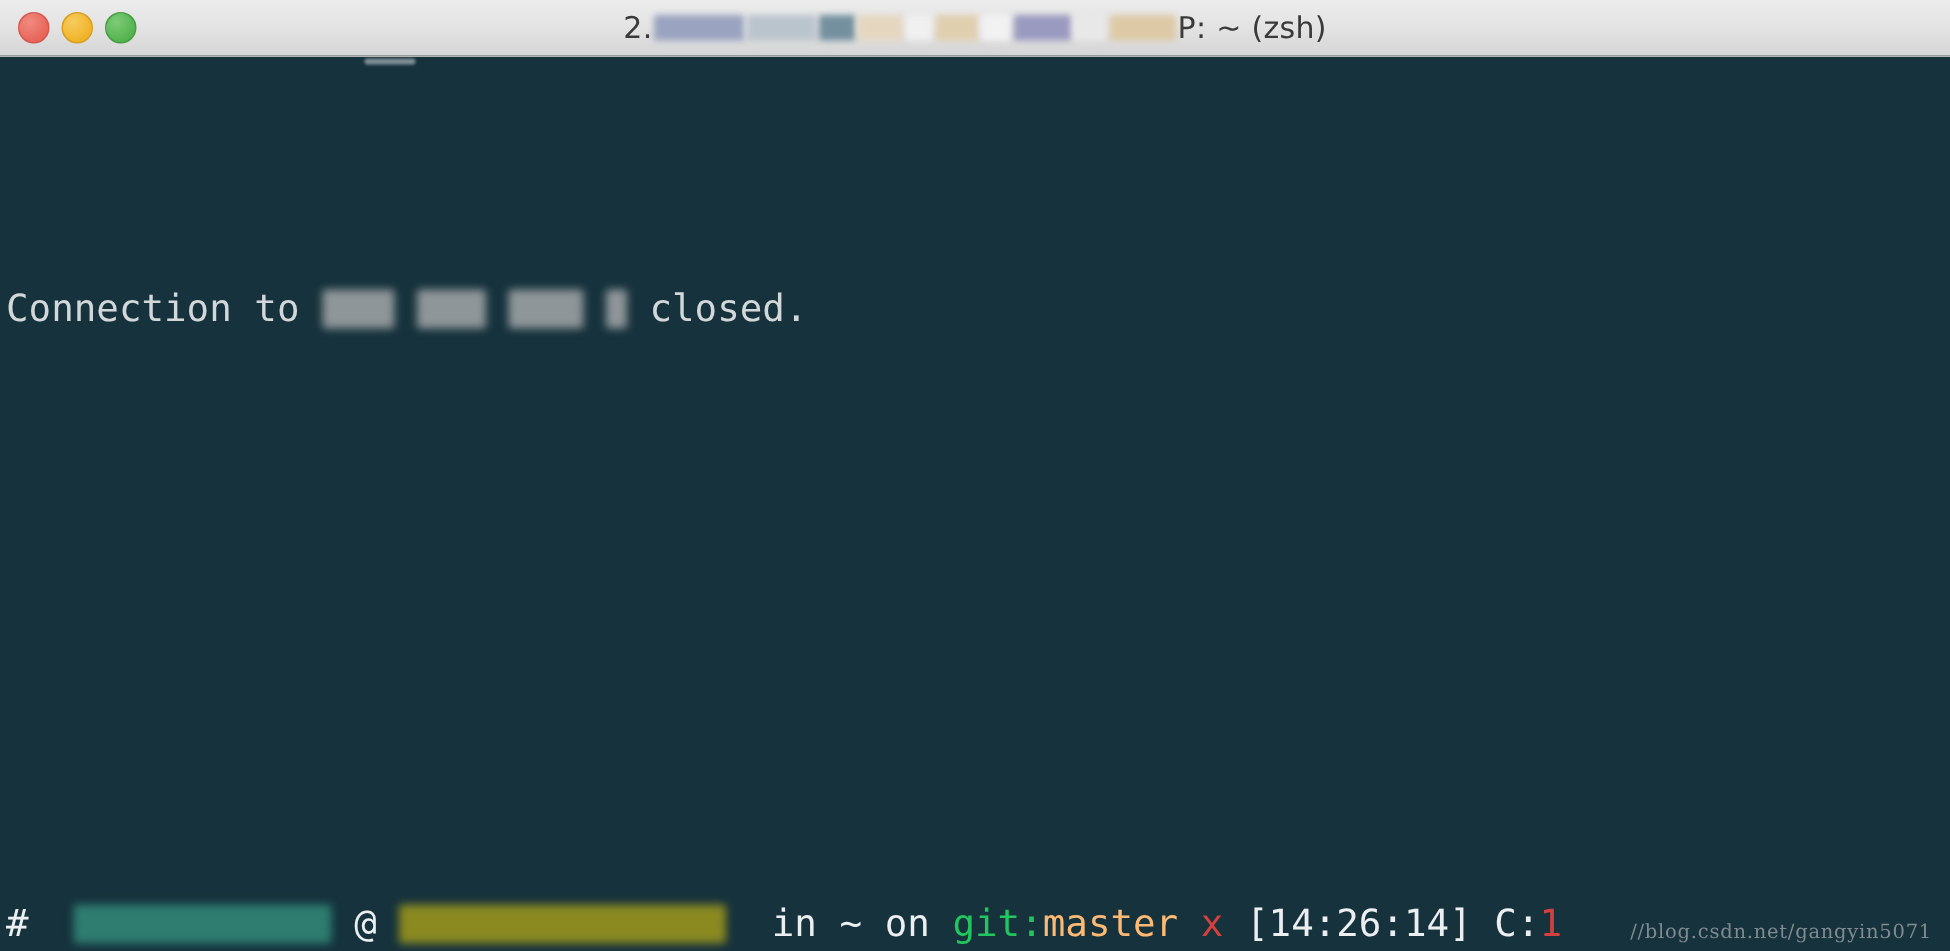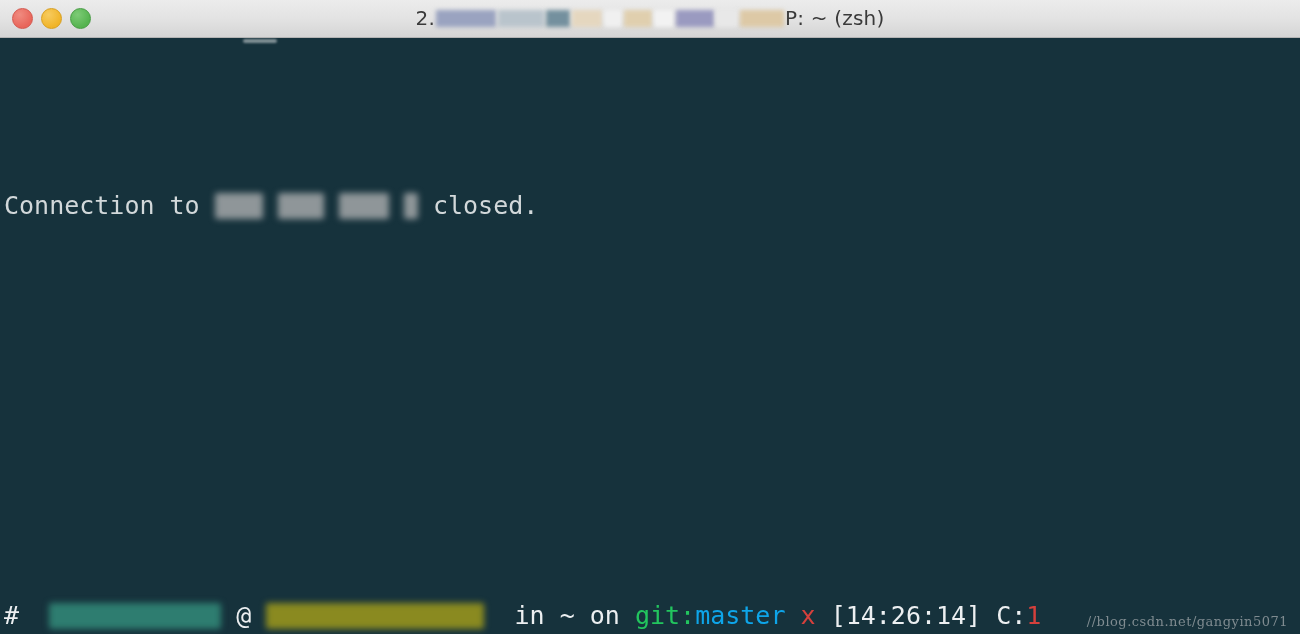--- a/index.html
+++ b/index.html
@@ -95,21 +95,21 @@
     height: 36px;
     padding-left: 4px;
     white-space: pre;
   }
   .line.blank { height: 36px; }
 
   
   .c-default { color: #d2d8da; }
   .c-white   { color: #eceff1; }
   .c-gray    { color: #22c55e; }
-  .c-teal    { color: #0ea5e9; }
+  .c-teal    { color: #fdba74; }
   .c-red     { color: #d5403c; }
 
   
   .blur {
     display: inline-block;
     height: 26px;
     vertical-align: -5px;
     filter: blur(3px);
     border-radius: 2px;
   }

